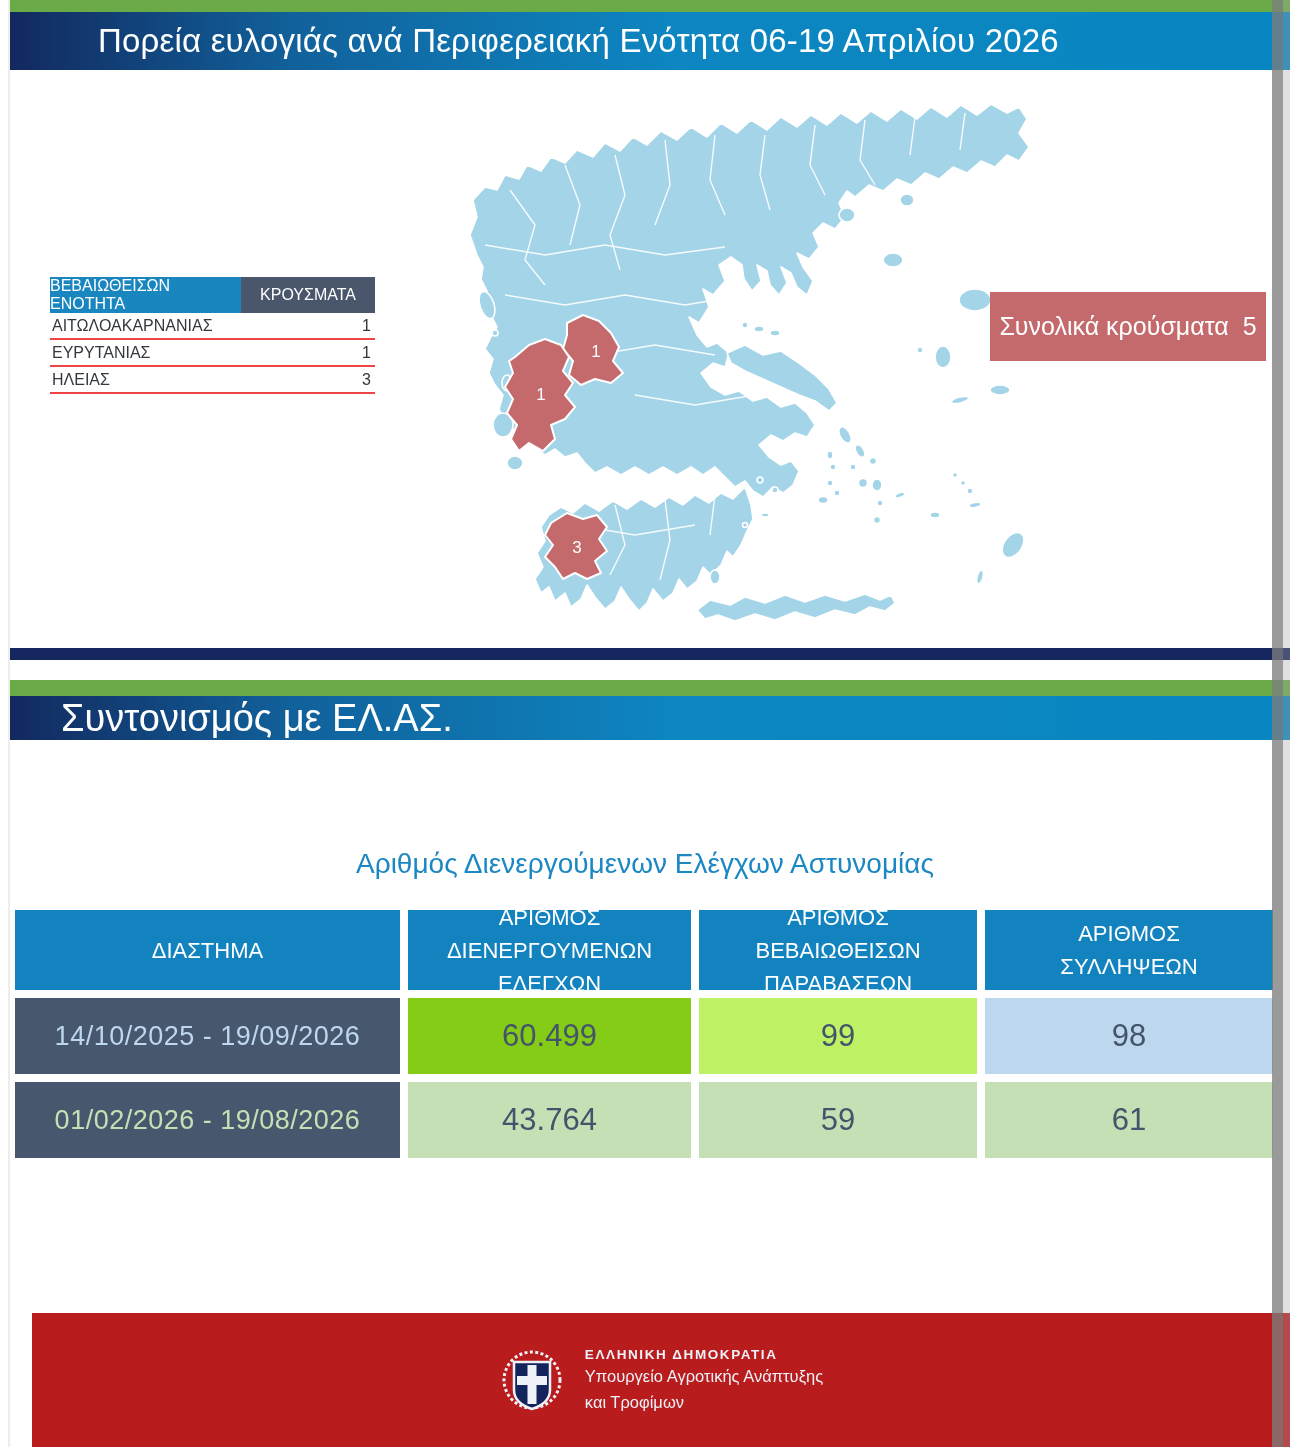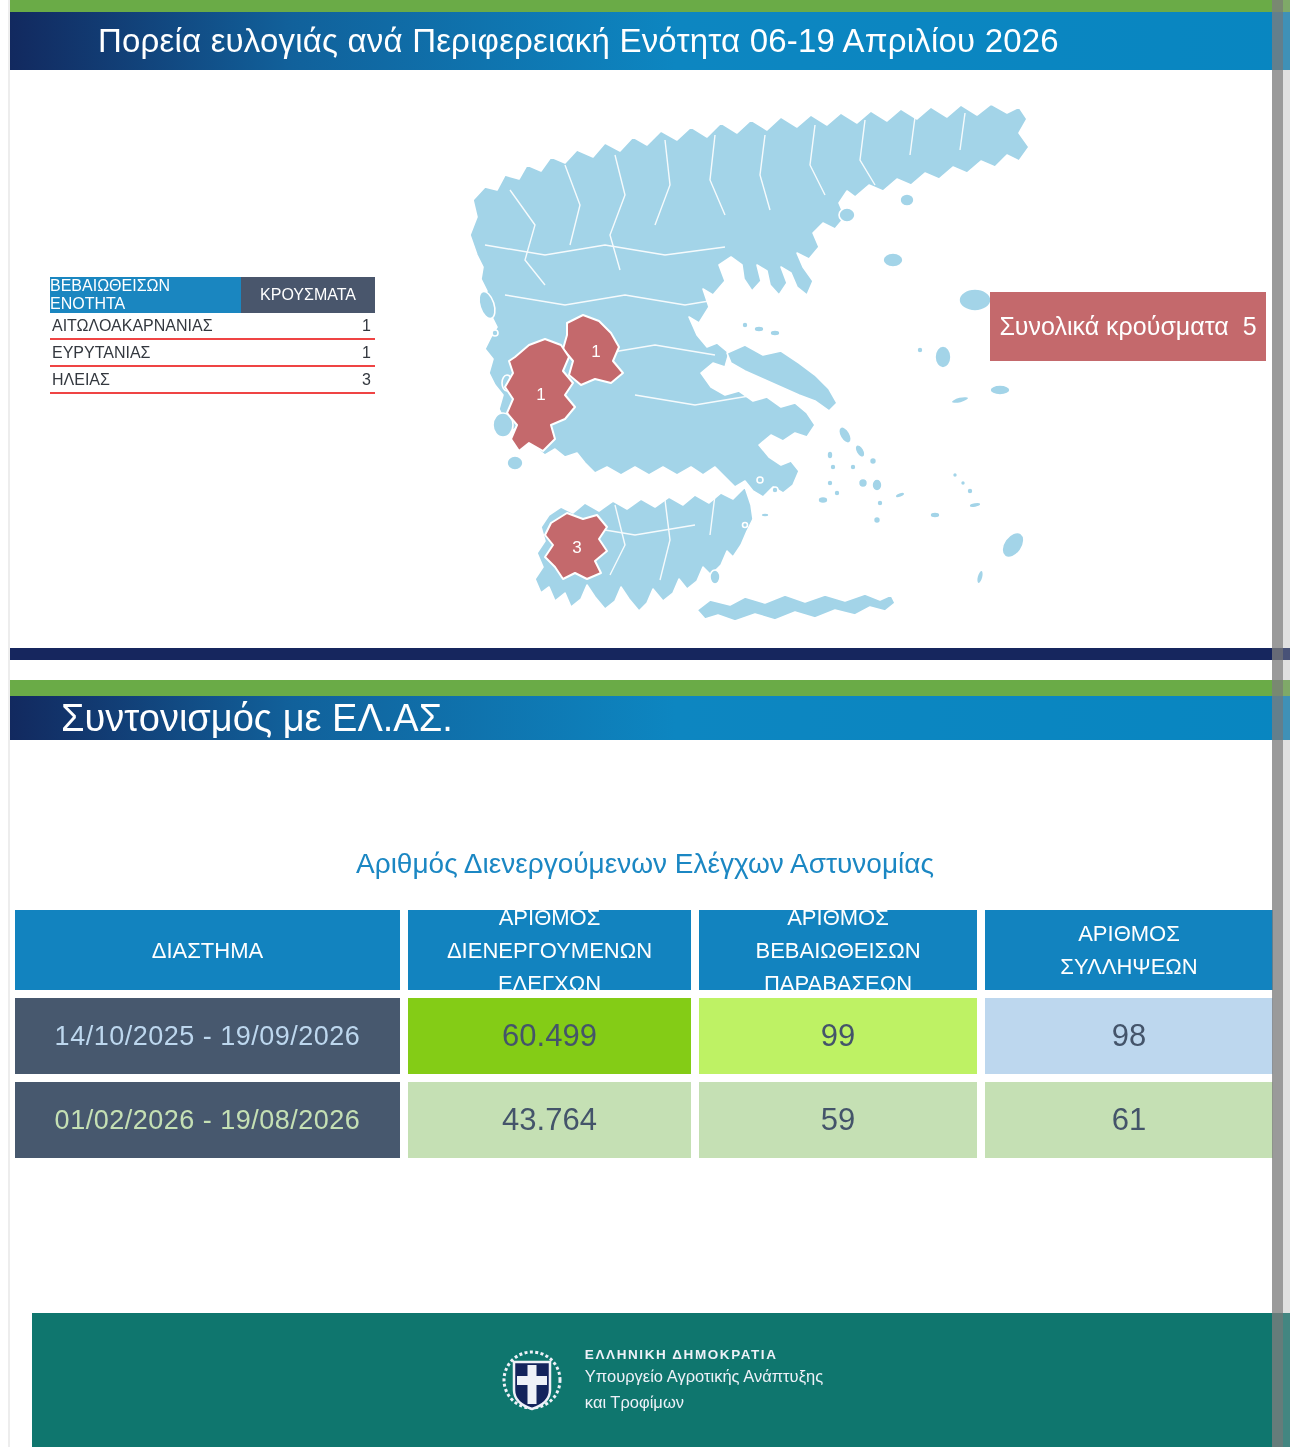--- a/index.html
+++ b/index.html
@@ -36,21 +36,21 @@
   #checks-table{left:15px;top:910px;width:1258px;display:grid;
                 grid-template-columns:385px 283px 278px 1fr;gap:8px;}
   #checks-table .hcell{background:#1283bf;color:#fff;height:80px;display:flex;align-items:center;
                        justify-content:center;text-align:center;font-size:22px;line-height:1.5;padding:0 36px;}
   #checks-table .pcell{background:#47586e;height:76px;display:flex;align-items:center;justify-content:center;
                        font-size:27px;letter-spacing:.5px;}
   #checks-table .vcell{height:76px;display:flex;align-items:center;justify-content:center;
                        font-size:31px;color:#44546a;}
 
   
-  #footer{left:8px;right:0;top:1313px;height:134px;background:#0f766e;color:#eef1f8;
+  #footer{left:8px;right:0;top:1313px;height:134px;background:#b91c1c;color:#eef1f8;
           display:flex;align-items:center;justify-content:center;gap:20px;margin-left:24px;}
   #footer .txt{display:flex;flex-direction:column;gap:3px;max-width:240px;}
   #footer .l1{font-size:13.5px;font-weight:bold;letter-spacing:1.6px;}
   #footer .l2{font-size:16.5px;line-height:1.35;}
 
   
   #edge-shade{right:0;top:0;bottom:0;width:7px;background:rgba(165,165,165,.35);}
   #scroll-thumb{right:7px;top:0;bottom:0;width:11px;background:rgba(125,125,125,.78);}
   #left-line{left:8px;top:0;bottom:0;width:2px;background:rgba(0,0,0,.07);}
 </style>

